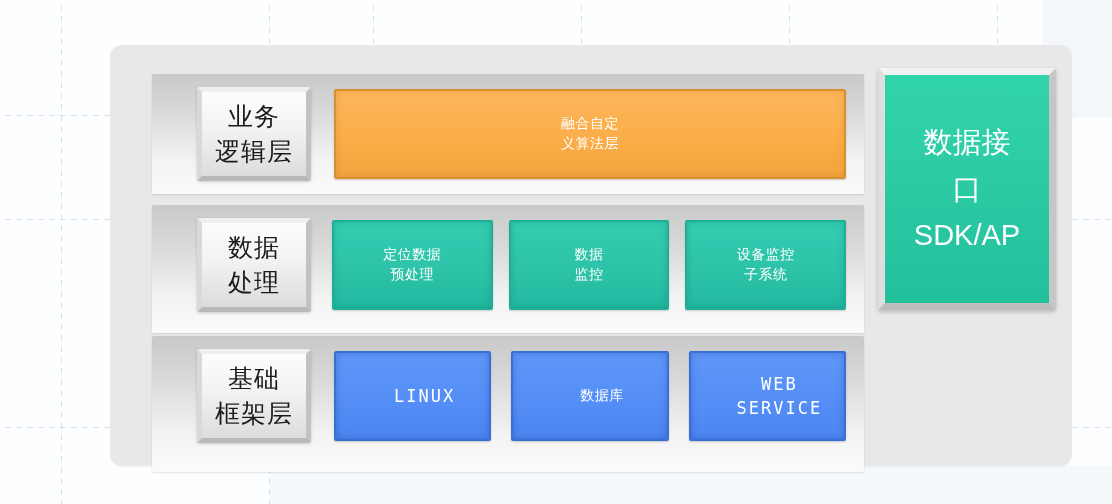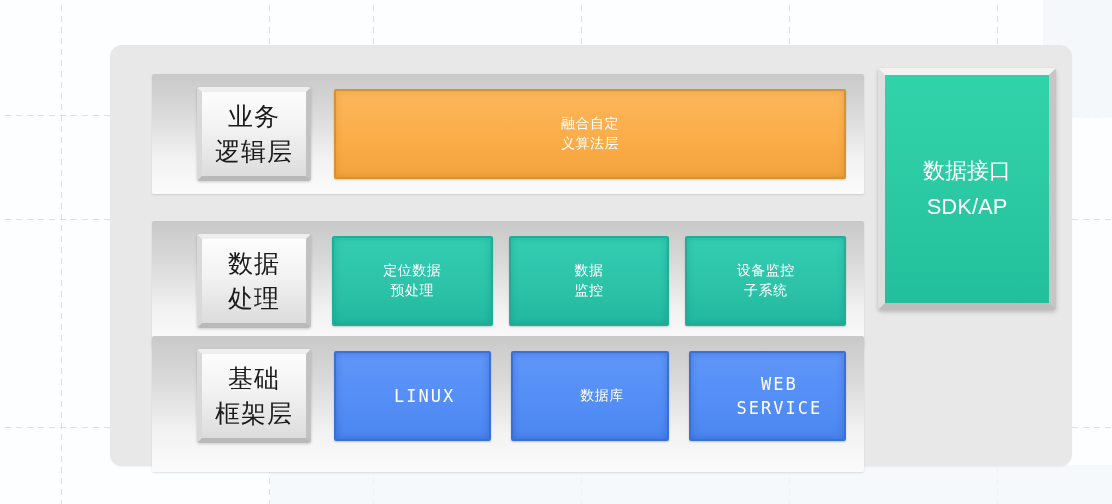--- a/index.html
+++ b/index.html
@@ -66,21 +66,21 @@
   
   .band {
     position: absolute;
     left: 42px;
     width: 712px;
     background: linear-gradient(to bottom, #c9c9c9 0%, #d8d8d8 30%, #f3f3f3 72%, #fbfbfb 100%);
     border-radius: 2px;
     box-shadow: 0 1px 2px rgba(0,0,0,0.12);
   }
   #band-1 { top: 29px;  height: 120px; }
-  #band-2 { top: 176px; height: 128px; }
+  #band-2 { top: 160px; height: 128px; }
   #band-3 { top: 291px; height: 136px; }
 
   
   .layer-label {
     position: absolute;
     left: 45px;
     top: 13px;
     width: 114px;
     height: 94px;
     border-radius: 3px;
@@ -166,21 +166,21 @@
     border-bottom: 7px solid #bdbdbd;
     box-shadow: 0 2px 4px rgba(0,0,0,0.20);
     overflow: hidden;
     display: flex;
     flex-direction: column;
     align-items: center;
     justify-content: center;
   }
   #api-panel .api-text {
     color: #ffffff;
-    font-size: 22px;
+    font-size: 29px;
     line-height: 1.62;
     text-align: center;
     white-space: nowrap;
   }
   #api-panel .api-cjk {
     width: 112px;
     white-space: normal;
     word-break: break-all;
   }
 </style>

